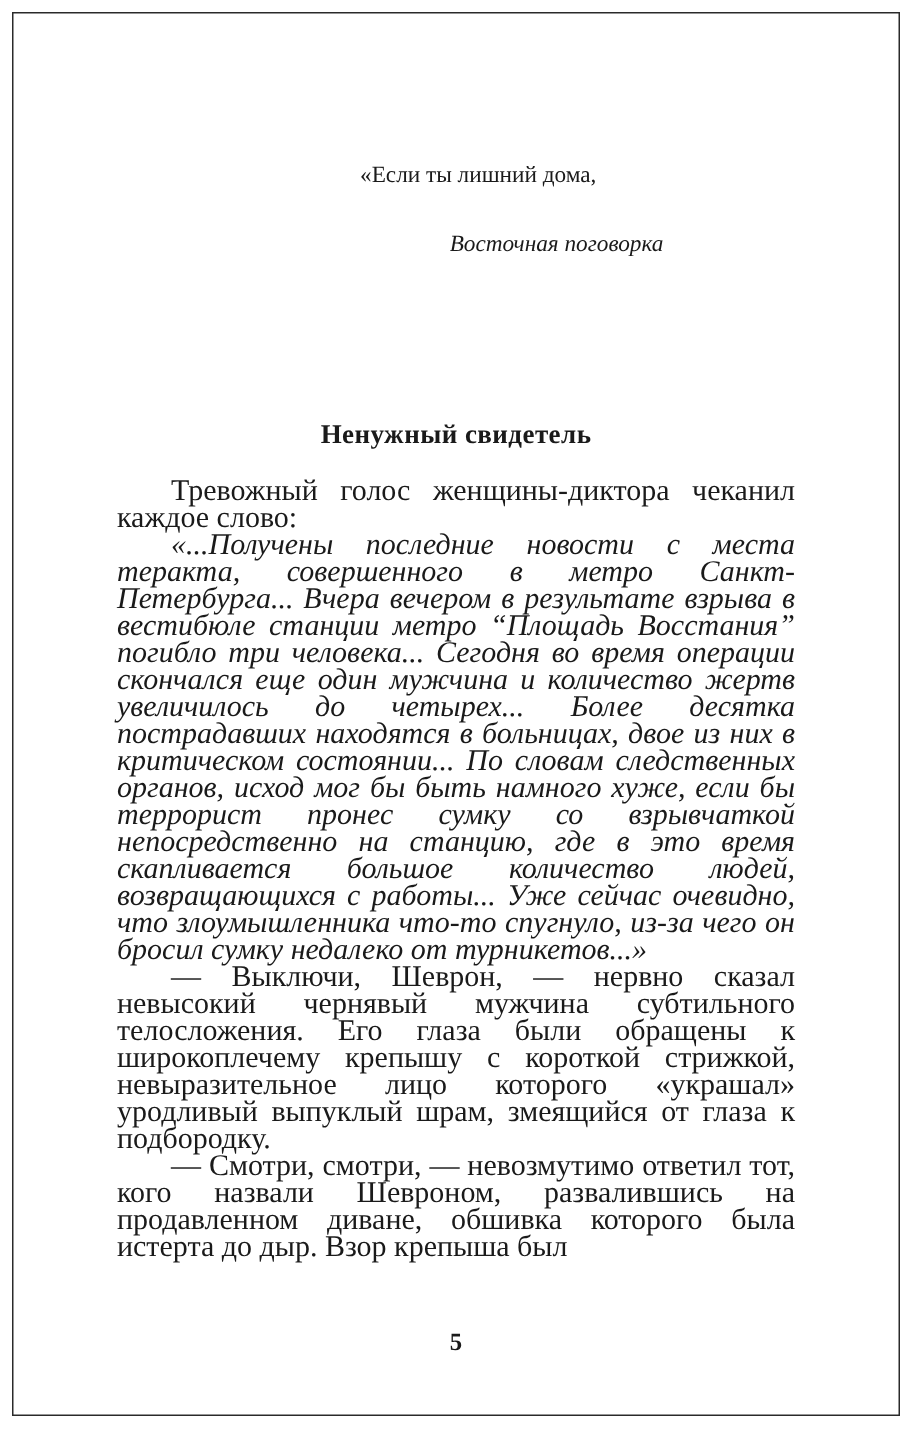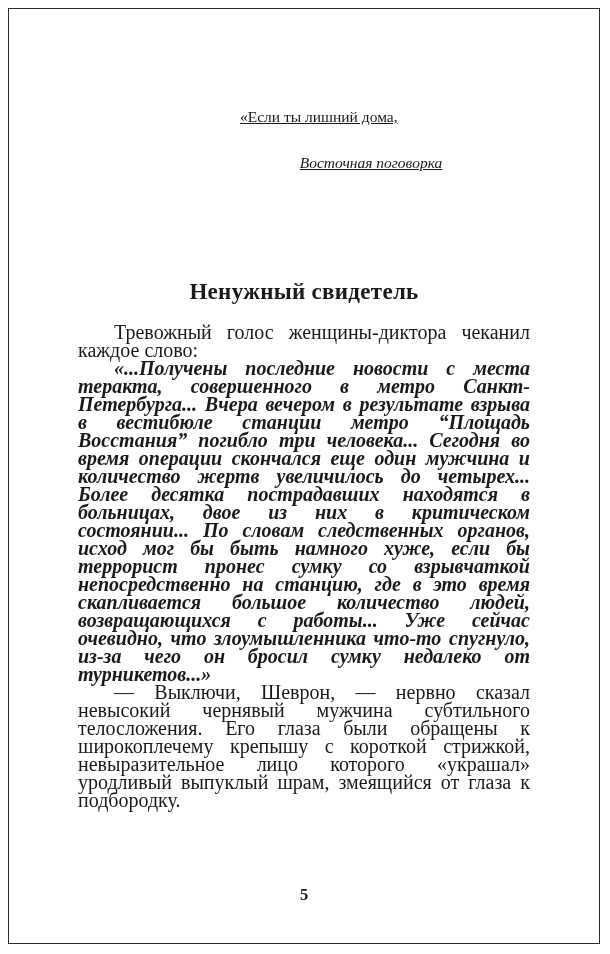--- a/index.html
+++ b/index.html
@@ -29,52 +29,51 @@
     right: 69px;
     bottom: 0;
   }
   .epigraph {
     margin-top: 96px;
     margin-left: auto;
     margin-right: 28px;
     width: 262px;
     font-size: 15.5px;
     line-height: 24px;
-    text-decoration: underline;
   }
   .epigraph-line {
     text-align: left;
     white-space: nowrap;
   }
   .epigraph-attribution {
     margin-top: 22px;
     text-align: center;
     font-style: italic;
   }
   .chapter-title {
     margin: 104px 0 0 0;
     text-align: center;
-    font-size: 23px;
+    font-size: 18px;
     font-weight: bold;
     letter-spacing: 0.3px;
   }
   .body-text {
     margin-top: 18px;
     font-size: 20px;
     line-height: 18px;
     text-align: justify;
   }
   .para {
     margin: 0;
     text-indent: 36px;
     hyphens: auto;
   }
   .para.quote {
     font-style: italic;
-    font-weight: bold;
+    font-weight: normal;
   }
   .page-number {
     position: absolute;
     left: 0;
     right: 0;
     bottom: 38px;
     text-align: center;
     font-size: 16.5px;
     font-weight: bold;
   }
@@ -89,18 +88,19 @@
       <div class="epigraph-line">«Если ты лишний дома,</div>
       <div class="epigraph-attribution">Восточная поговорка</div>
     </div>
 
     <h1 class="chapter-title">Ненужный свидетель</h1>
 
     <div class="body-text">
       <p class="para">Тревожный голос женщины-диктора чеканил каждое слово:</p>
       <p class="para quote">«...Получены последние новости с места теракта, совершенного в метро Санкт-Петербурга... Вчера вечером в результате взрыва в вестибюле станции метро “Площадь Восстания” погибло три человека... Сегодня во время операции скончался еще один мужчина и количество жертв увеличилось до четырех... Более десятка пострадавших находятся в больницах, двое из них в критическом состоянии... По словам следственных органов, исход мог бы быть намного хуже, если бы террорист пронес сумку со взрывчаткой непосредственно на станцию, где в это время скапливается большое количество людей, возвращающихся с работы... Уже сейчас очевидно, что злоумышленника что-то спугнуло, из-за чего он бросил сумку недалеко от турникетов...»</p>
       <p class="para">— Выключи, Шеврон, — нервно сказал невысокий чернявый мужчина субтильного телосложения. Его глаза были обращены к широкоплечему крепышу с короткой стрижкой, невыразительное лицо которого «украшал» уродливый выпуклый шрам, змеящийся от глаза к подбородку.</p>
+      <p class="para">— Смотри, смотри, — невозмутимо ответил тот, кого назвали Шевроном, развалившись на продавленном диване, обшивка которого была истерта до дыр. Взор крепыша был</p>
     </div>
 
   </div>
 
   <div class="page-number">5</div>
 </div>
 
 </body></html>

